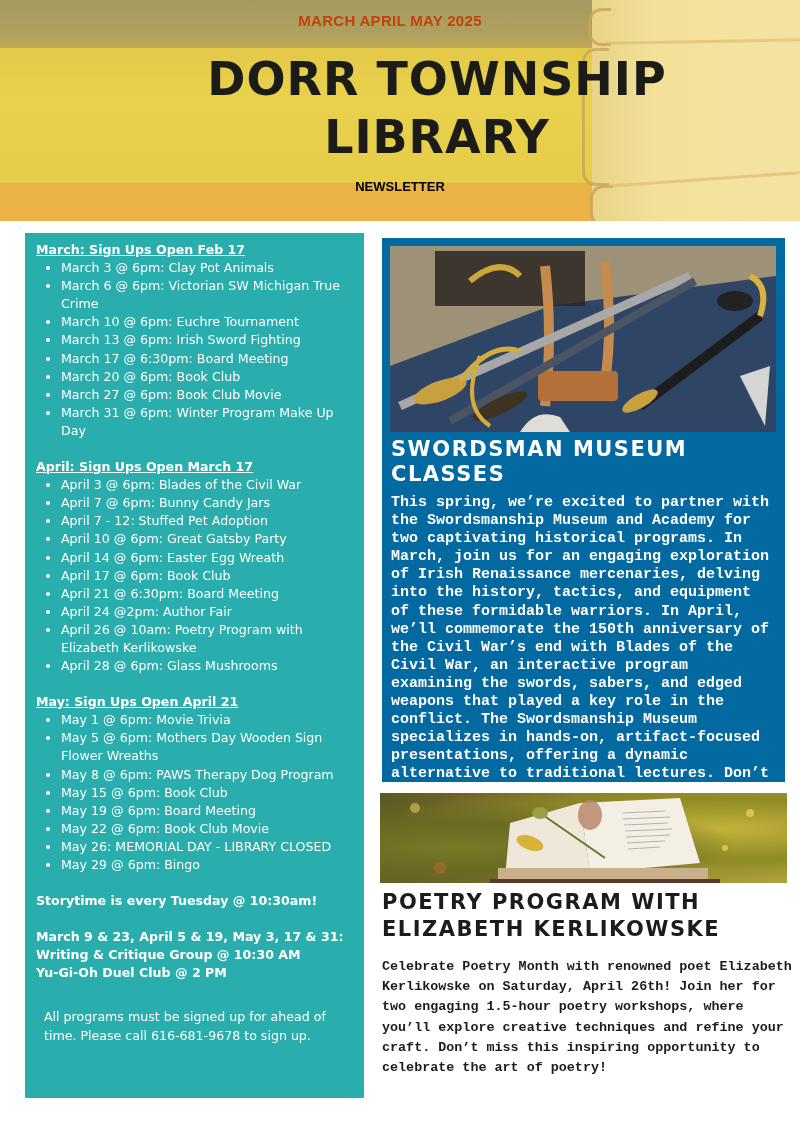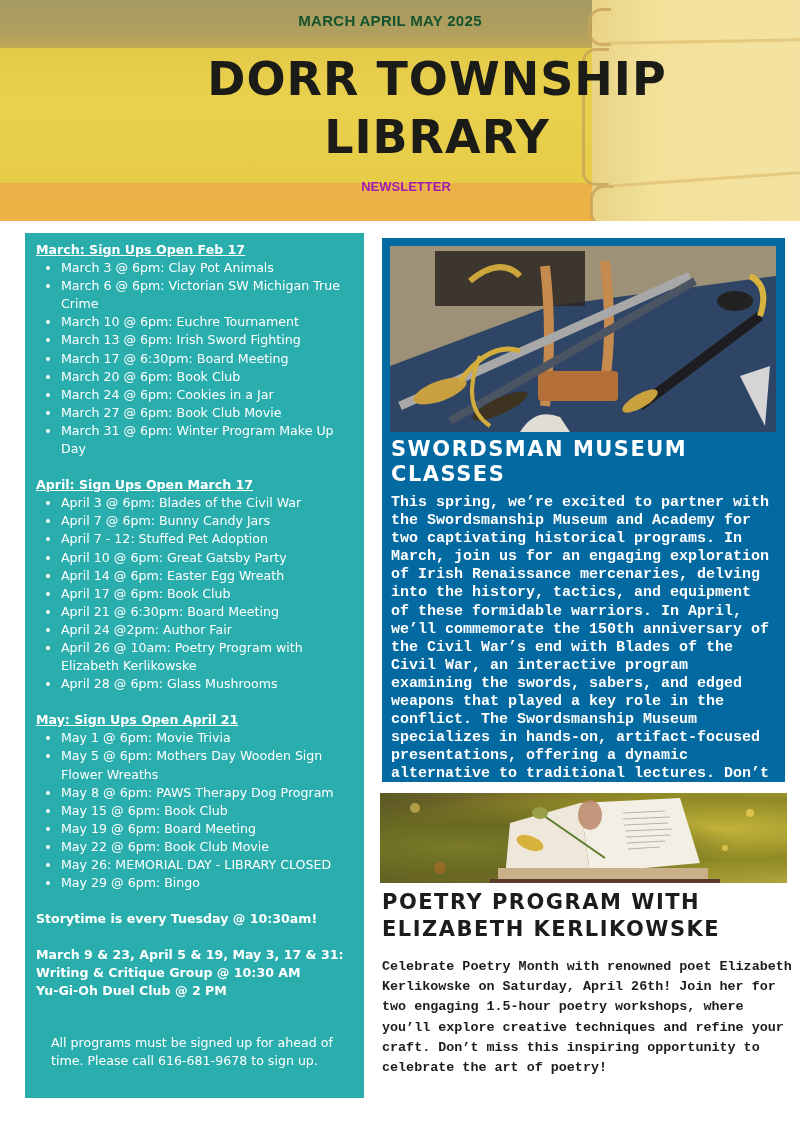--- a/index.html
+++ b/index.html
@@ -19,45 +19,45 @@
   .pages { position: absolute; left: 592px; top: 0; width: 208px; height: 221px;
     background: linear-gradient(90deg,#e8d386 0%,#f3e19a 30%,#f4e3a0 100%); }
   .spine-curve { position: absolute; border: 3px solid #c9a45a; border-right: none; border-radius: 14px 0 0 14px; opacity: 0.8; }
   .sc1 { left: 588px; top: 8px; width: 20px; height: 32px; }
   .sc2 { left: 582px; top: 48px; width: 24px; height: 132px; }
   .sc3 { left: 590px; top: 185px; width: 20px; height: 36px; }
   .page-line { position: absolute; height: 3px; background: #d9b96a; opacity: .6; }
   .hdr-date {
     position: absolute; left: 0; width: 780px; top: 12px; text-align: center;
     font-family: "Liberation Sans", sans-serif; font-weight: 700; font-size: 15px; letter-spacing: .3px;
-    color: #14532d;
+    color: #c2410c;
   }
   .hdr-title {
     position: absolute; left: 0; width: 780px; top: 50px; text-align: center;
     font-family: "DejaVu Sans", sans-serif; font-weight: 700; font-size: 46px; line-height: 58px;
     color: #1b1b18; letter-spacing: 1px; margin-left: 47px;
   }
   .hdr-sub {
-    position: absolute; left: 16px; width: 780px; top: 179px; text-align: center;
-    font-family: "Liberation Sans", sans-serif; font-weight: 700; font-size: 13px; color: #a21caf;
+    position: absolute; left: 10px; width: 780px; top: 179px; text-align: center;
+    font-family: "Liberation Sans", sans-serif; font-weight: 700; font-size: 13px; color: #000000;
   }
 
   
   .teal {
     position: absolute; left: 25px; top: 233px; width: 339px; height: 865px;
     background: #2aadad; color: #ffffff; box-sizing: border-box; padding: 8px 10px 0 11px;
     font-family: "DejaVu Sans", sans-serif; font-size: 12.6px; line-height: 18.1px;
   }
   .sec-head { font-weight: 700; text-decoration: underline; margin: 0; }
   .teal ul { list-style: none; margin: 0; padding: 0 0 0 25px; }
   .teal li { position: relative; }
   .teal li::before { content: ""; position: absolute; left: -15px; top: 7px; width: 4px; height: 4px; border-radius: 50%; background: #fff; }
   .gap { height: 18px; }
   .bold { font-weight: 700; margin: 0; }
-  .plain { margin: 15px; }
+  .plain { margin: 8px; }
 
   
   .sword {
     position: absolute; left: 382px; top: 238px; width: 403px; height: 544px;
     background: #0369a1; color: #ffffff; box-sizing: border-box;
   }
   .sword-img {
     position: absolute; left: 8px; top: 8px; width: 386px; height: 186px; overflow: hidden;
     background: linear-gradient(160deg,#a69b85 0%,#8a7e6a 30%,#3d4e68 55%,#2e4262 100%);
   }
@@ -111,21 +111,20 @@
 
 <div class="teal">
   <p class="sec-head">March: Sign Ups Open Feb 17</p>
   <ul>
     <li>March 3 @ 6pm: Clay Pot Animals</li>
     <li>March 6 @ 6pm: Victorian SW Michigan True Crime</li>
     <li>March 10 @ 6pm: Euchre Tournament</li>
     <li>March 13 @ 6pm: Irish Sword Fighting</li>
     <li>March 17 @ 6:30pm: Board Meeting</li>
     <li>March 20 @ 6pm: Book Club</li>
-    <li>March 24 @ 6pm: Cookies in a Jar</li>
     <li>March 27 @ 6pm: Book Club Movie</li>
     <li>March 31 @ 6pm: Winter Program Make Up Day</li>
   </ul>
   <div class="gap"></div>
   <p class="sec-head">April: Sign Ups Open March 17</p>
   <ul>
     <li>April 3 @ 6pm: Blades of the Civil War</li>
     <li>April 7 @ 6pm: Bunny Candy Jars</li>
     <li>April 7 - 12: Stuffed Pet Adoption</li>
     <li>April 10 @ 6pm: Great Gatsby Party</li>

